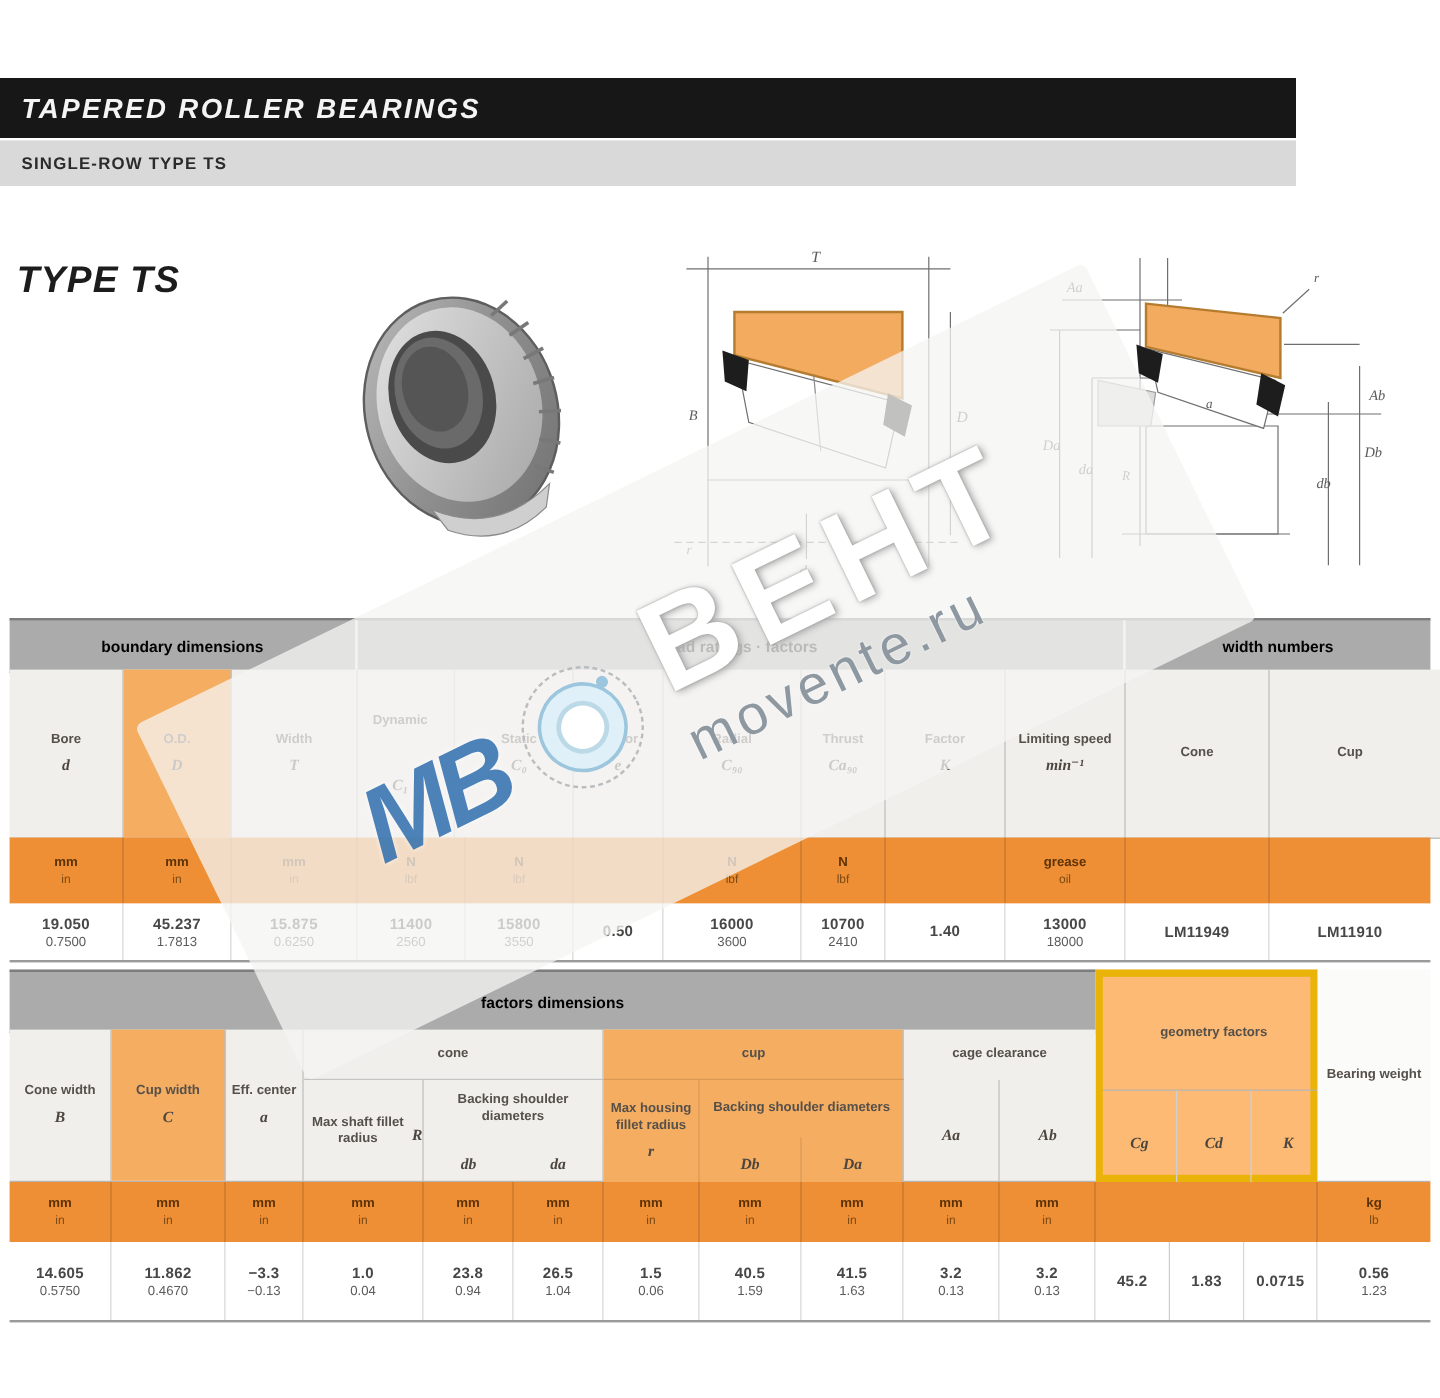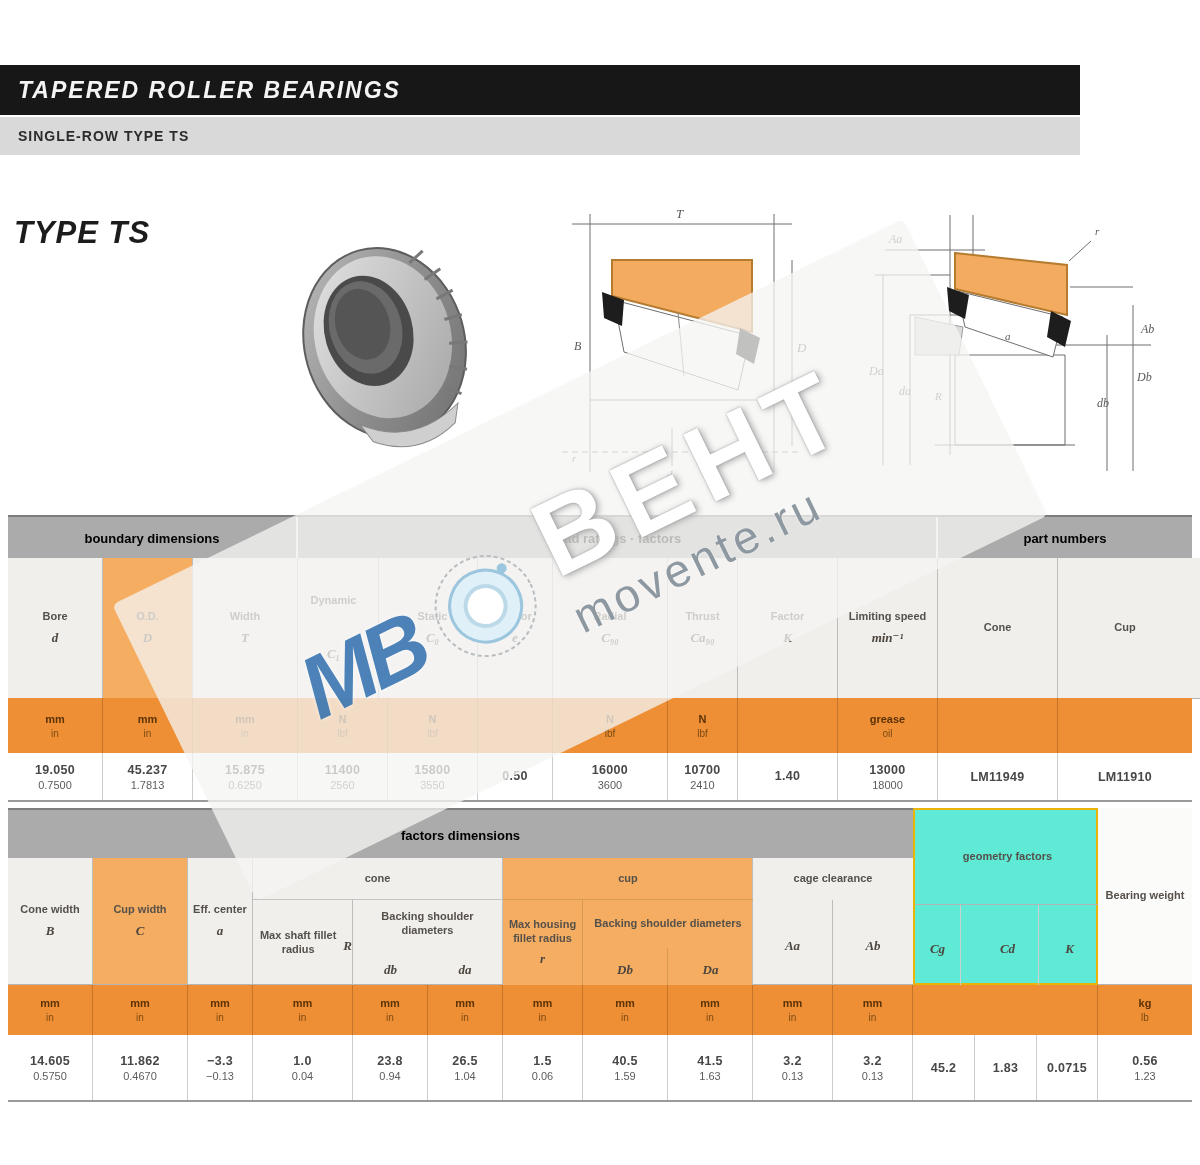--- a/index.html
+++ b/index.html
@@ -24,21 +24,21 @@
   .shl{font-weight:700;font-size:11px;color:#55504a;line-height:1.25;max-width:92%;}
   .sym{font-style:italic;font-family:"Liberation Serif","DejaVu Serif",serif;font-weight:700;
        font-size:13px;color:#4c463f;margin-top:6px;}
   .unitrow{background:#ee8f35;}
   .un b{font-size:11px;color:#5c3206;display:block;}
   .un span{font-size:10px;color:#7b4a12;display:block;margin-top:3px;}
   .un{border-right:1px solid rgba(0,0,0,0.18);}
   .dv b{font-size:12.5px;color:#474747;display:block;letter-spacing:0.3px;}
   .dv span{font-size:11px;color:#5c5c5c;display:block;margin-top:2px;}
   .dv{border-right:1px solid #cccccc;background:#ffffff;}
-  .boxed{border:2px solid #eab308;background:#5eead4;box-sizing:border-box;}
+  .boxed{border:6px solid #eab308;background:#fdba74;box-sizing:border-box;}
   
   .wm{left:140px;top:395px;width:880px;height:330px;display:flex;align-items:center;justify-content:center;
       gap:20px;background:rgba(244,244,243,0.76);transform:rotate(-26deg);transform-origin:50% 50%;
       border-radius:6px;pointer-events:none;z-index:6;}
   .wm .mono{font-size:88px;font-weight:900;color:#2f6fae;opacity:0.85;letter-spacing:-6px;
             font-style:italic;text-shadow:0 0 4px rgba(255,255,255,0.8);}
   .wm .big{font-size:108px;font-weight:900;color:#ffffff;letter-spacing:10px;
            text-shadow:0 0 2px #9b9b9b,2px 2px 6px #a8a8a8;line-height:0.9;}
   .wm .site{font-size:46px;font-weight:400;color:#8e98a1;letter-spacing:4px;margin-top:6px;
             text-shadow:0 0 2px rgba(255,255,255,0.8);}
@@ -146,21 +146,21 @@
   <div class="tbl" style="top:515px;height:285px;">
 
     <div class="strip band" style="top:0;height:43px;">
       <div class="cell" style="left:0;width:290px;border-right:2px solid #f2f2f2;">
         <span class="glabel">boundary dimensions</span>
       </div>
       <div class="cell" style="left:290px;width:640px;border-right:2px solid #f2f2f2;">
         <span class="glabel">load ratings · factors</span>
       </div>
       <div class="cell" style="left:930px;width:254px;border-right:none;">
-        <span class="glabel">part numbers</span>
+        <span class="glabel">width numbers</span>
       </div>
     </div>
 
     <div class="strip subbg" style="top:43px;height:140px;border-bottom:1px solid #b5b5b5;padding-left:31px;">
       <div class="cell" style="left:0;width:95px;">
         <span class="shl">Bore</span>
           <span class="sym">d</span>
         </div>
       <div class="cell orangecol" style="left:95px;width:90px;">
         <span class="shl">O.D.</span>
@@ -306,21 +306,21 @@
     <div class="strip band" style="top:0;height:50px;width:905px;">
       <div class="cell" style="left:0;width:905px;border-right:none;">
         <span class="glabel">factors dimensions</span>
       </div>
     </div>
 
     <div class="abs boxed" style="left:905px;top:0;width:185px;height:177px;">
       <div class="abs" style="left:0;top:0;width:185px;height:95px;display:flex;align-items:center;justify-content:center;border-bottom:1px solid #b5b5b5;box-sizing:border-box;">
         <span class="shl">geometry factors</span>
       </div>
-      <div class="abs" style="left:0;top:95px;width:46px;height:82px;display:flex;align-items:center;justify-content:center;border-right:1px solid #cfcfcf;box-sizing:border-box;">
+      <div class="abs" style="left:0;top:95px;width:62px;height:82px;display:flex;align-items:center;justify-content:center;border-right:1px solid #cfcfcf;box-sizing:border-box;">
         <span class="sym">Cg</span>
         </div>
       <div class="abs" style="left:62px;top:95px;width:62px;height:82px;display:flex;align-items:center;justify-content:center;border-right:1px solid #cfcfcf;box-sizing:border-box;">
         <span class="sym">Cd</span>
         </div>
       <div class="abs" style="left:124px;top:95px;width:61px;height:82px;display:flex;align-items:center;justify-content:center;box-sizing:border-box;">
         <span class="sym">K</span>
         </div>
     </div>
 

